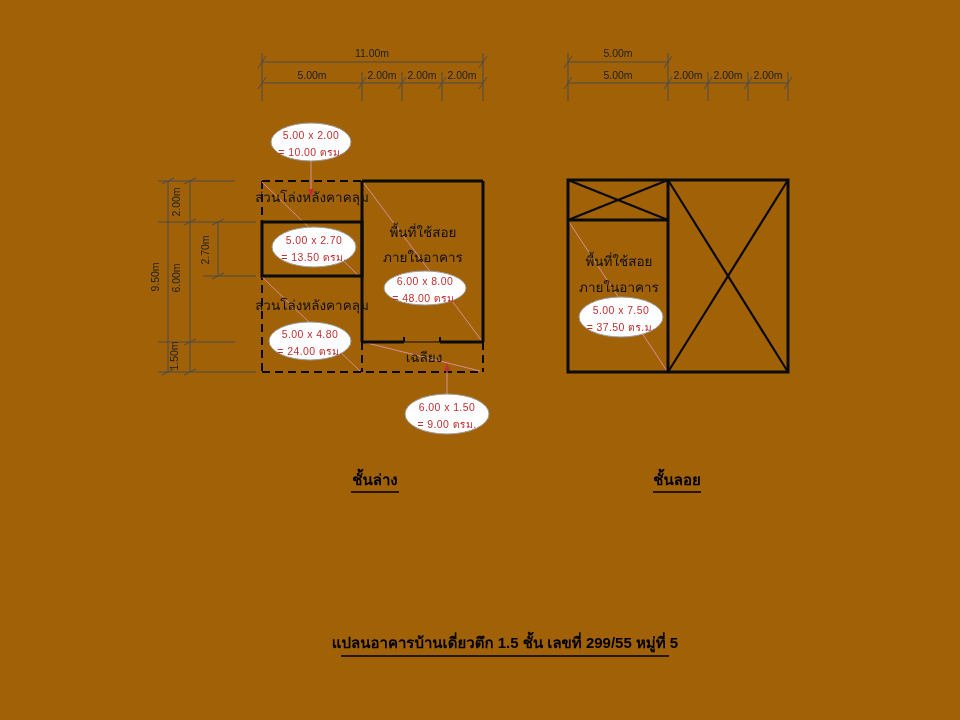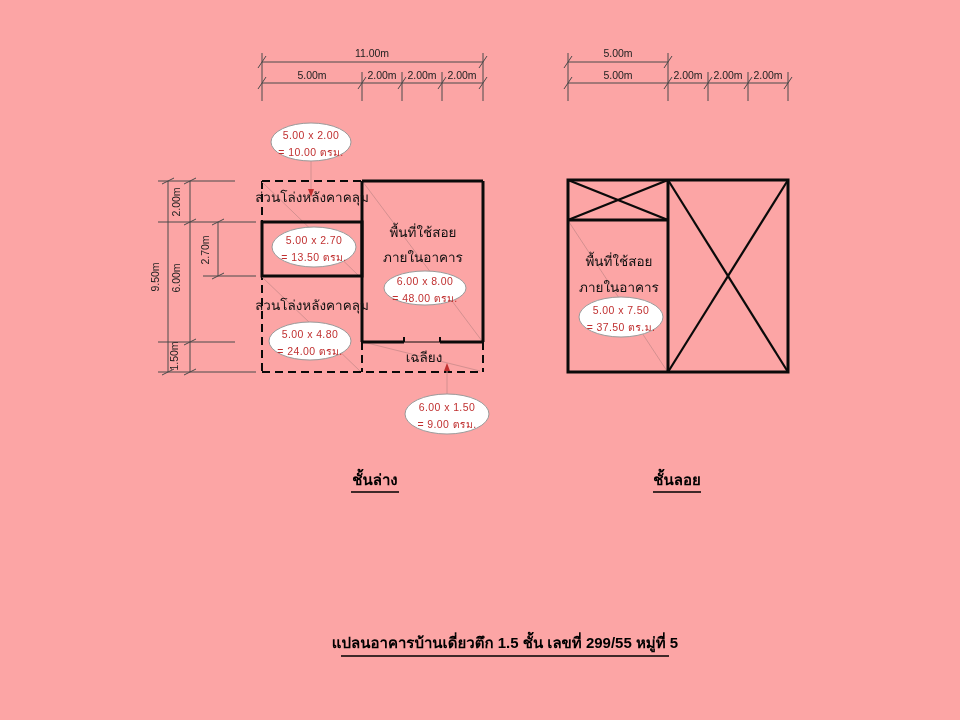--- a/index.html
+++ b/index.html
@@ -1,16 +1,16 @@
 <!DOCTYPE html>
 <html><head>
 <meta charset="utf-8">
 <style>
   html,body{margin:0;padding:0;background:#ffffff;}
-  .canvas{position:relative;width:960px;height:720px;background:#fca5a5;overflow:hidden;
+  .canvas{position:relative;width:960px;height:720px;background:#a16207;overflow:hidden;
           font-family:"Liberation Sans","DejaVu Sans",sans-serif;}
   svg{position:absolute;left:0;top:0;}
   text{font-family:"Liberation Sans","DejaVu Sans",sans-serif;}
   .dim-text{font-size:10.5px;fill:#222222;}
   .thai{font-size:13.5px;fill:#111111;}
   .red-t{font-size:10.5px;fill:#c03030;letter-spacing:.4px;}
   .caption{font-size:15px;font-weight:bold;fill:#000000;}
   .wall{stroke:#0a0a0a;stroke-width:3;fill:none;}
   .wall2{stroke:#0a0a0a;stroke-width:2.2;fill:none;}
   .dash{stroke:#0a0a0a;stroke-width:2;fill:none;stroke-dasharray:8 5;}

